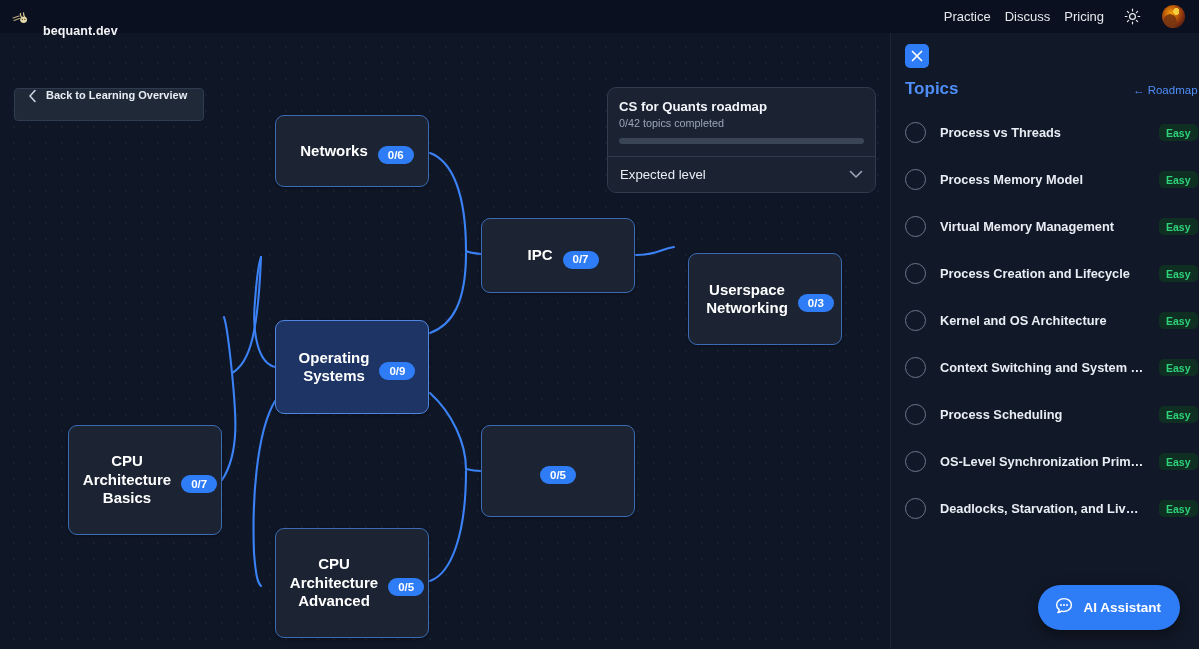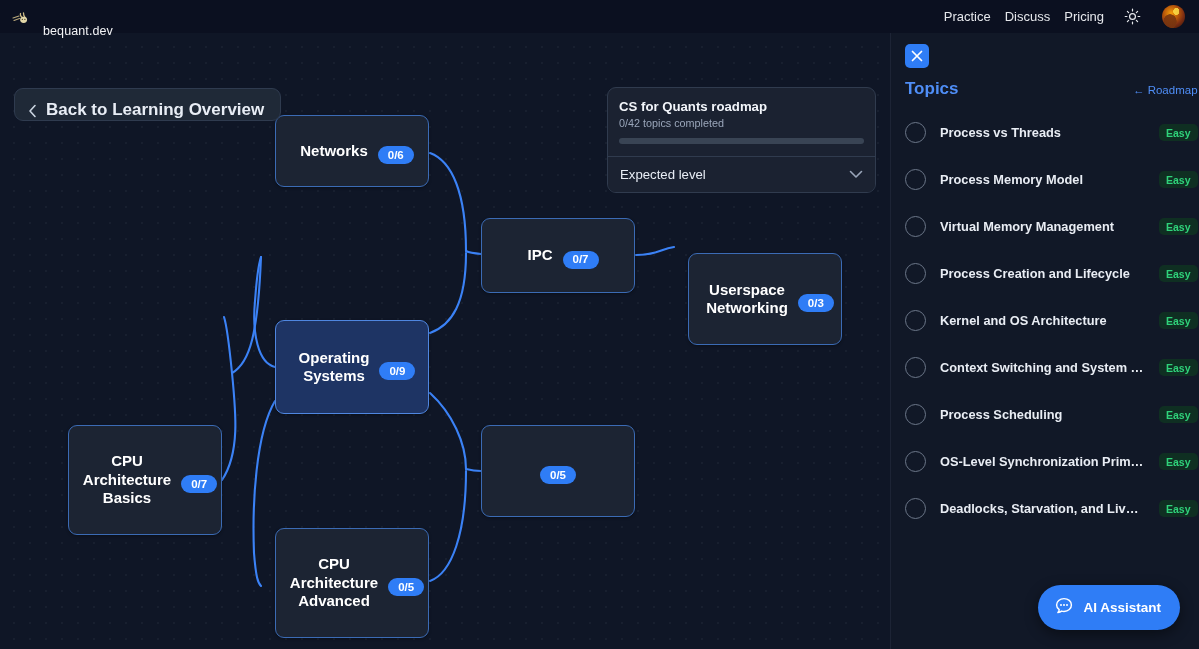--- a/index.html
+++ b/index.html
@@ -14,21 +14,21 @@
   
   .topbar {
     height: 33px; flex: 0 0 33px;
     background: #0b1020;
     display: flex; align-items: center;
     padding: 0 14px 0 12px;
     position: relative; z-index: 40;
   }
   .brand { display: flex; align-items: center; gap: 5px; }
   .brand-mark { width: 26px; height: 16px; position: relative; display: block; }
-  .brand-name { color: #f3f4f6; font-size: 12.5px; font-weight: 400; letter-spacing: .1px; margin-top: 28px; }
+  .brand-name { color: #f3f4f6; font-size: 12.5px; font-weight: 700; letter-spacing: .1px; margin-top: 28px; }
   .topnav { margin-left: auto; display: flex; align-items: center; gap: 14px; }
   .topnav a { color: #e5e7eb; font-size: 13px; text-decoration: none; }
   .theme-btn { width: 20px; height: 20px; display: flex; align-items: center; justify-content: center; margin-left: 4px; }
   .avatar {
     width: 23px; height: 23px; border-radius: 50%; margin-left: 6px;
     background: radial-gradient(circle at 40% 35%, #f59e0b 0%, #b45309 38%, #7c2d12 62%, #2b1205 100%);
     overflow: hidden; position: relative;
   }
   .avatar:after{
     content:""; position:absolute; inset:0;
@@ -50,24 +50,24 @@
     overflow: hidden;
   }
   .canvas:before{
     content:""; position:absolute; inset:0;
     background: #0f1626; opacity:.55; pointer-events:none;
   }
   .edges { position: absolute; inset: 0; z-index: 1; }
 
   .back-btn {
     position: absolute; left: 14px; top: 55px; z-index: 20;
-    height: 33px; display: flex; align-items: flex-end; gap: 9px;
+    height: 33px; display: flex; align-items: flex-start; gap: 9px;
     padding: 0 16px 0 13px;
-    background: #1f2937; border: 1px solid #2f3b4f; border-radius: 9px;
-    color: #e8edf5; font-size: 17px; font-weight: 600;
+    background: #1f2937; border: 1px solid #2f3b4f; border-radius: 4px;
+    color: #e8edf5; font-size: 11px; font-weight: 600;
     cursor: pointer;
   }
   .back-btn .chev { font-size: 13px; color: #cbd5e1; line-height: 1; display:block; }
 
   .info-card {
     position: absolute; left: 607px; top: 54px; z-index: 20;
     width: 269px; border: 1px solid #303b4e; border-radius: 9px;
     background: #1b2231; overflow: hidden;
   }
   .info-top { padding: 11px 11px 12px 11px; }

